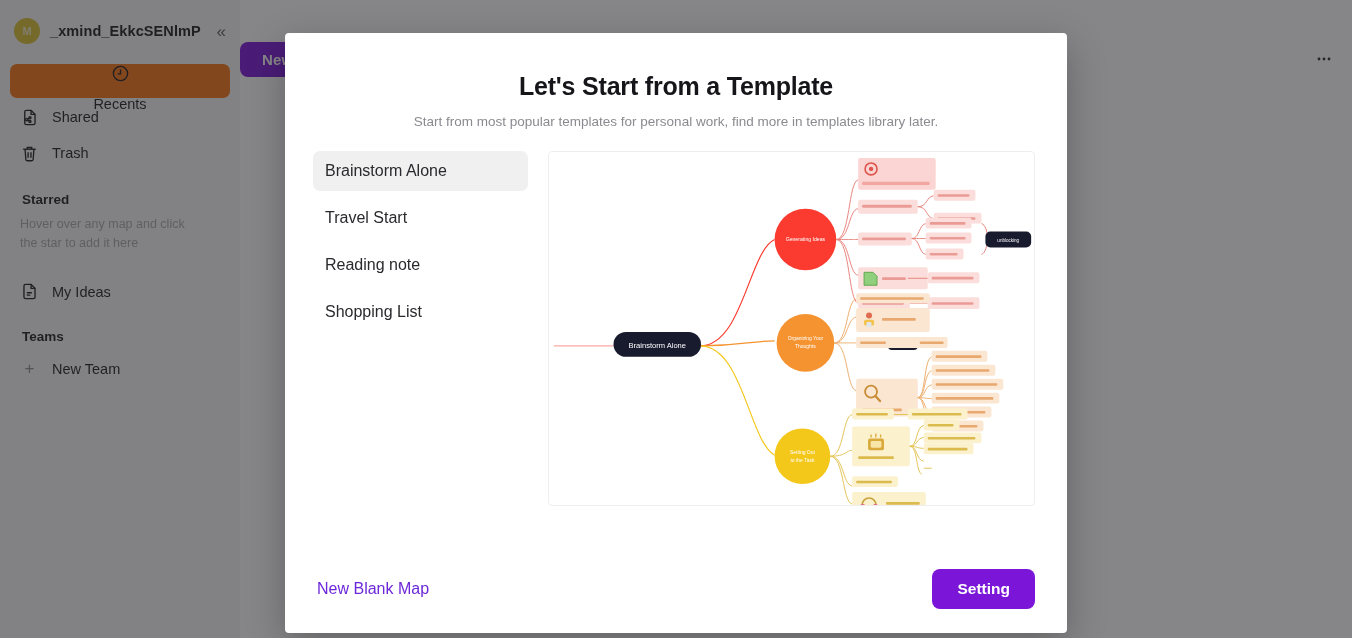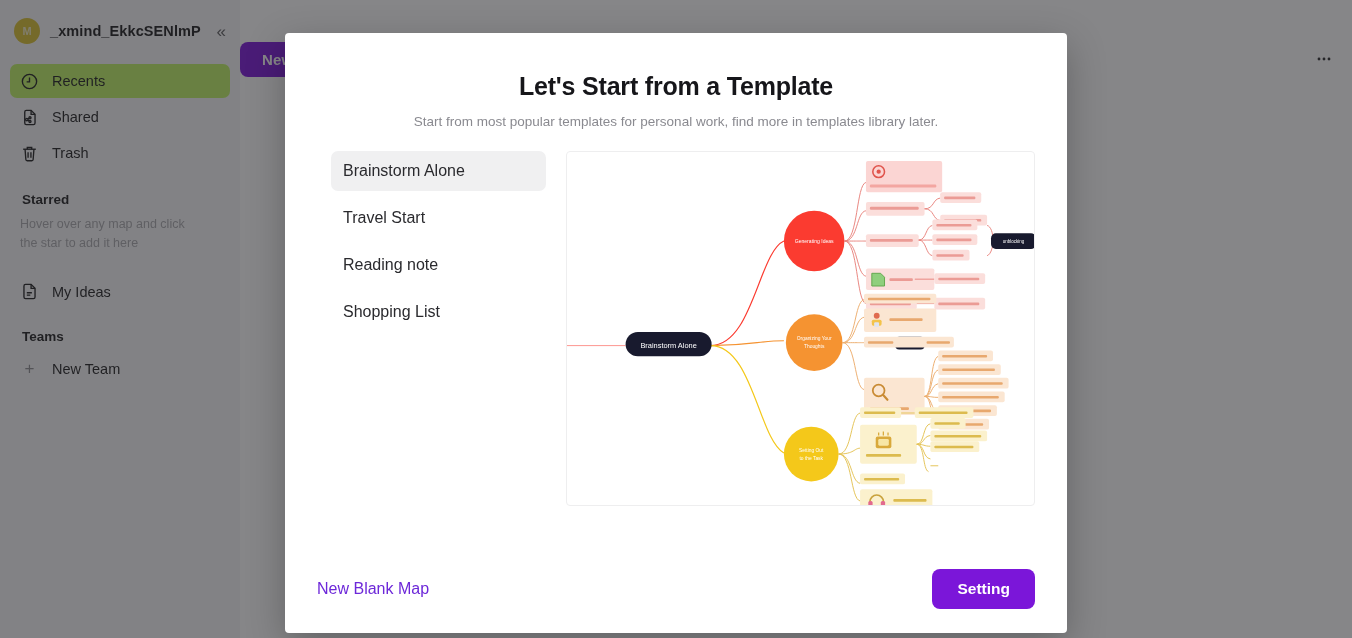--- a/index.html
+++ b/index.html
@@ -31,21 +31,21 @@
     font-size: 14.5px; color: #1c1c1e; font-weight: 600;
     letter-spacing: .1px; white-space: nowrap;
   }
   .collapse { margin-left: auto; color: #5c5c60; font-size: 17px; line-height: 1; cursor: pointer; }
 
   .nav-item {
     display: flex; align-items: center; gap: 13px;
     height: 34px; margin: 2px 10px; padding: 0 10px;
     border-radius: 7px; cursor: pointer;
   }
-  .nav-item.active { background: #bef264; }
+  .nav-item.active { background: #f97316; flex-direction: column; }
   .nav-item .label { font-size: 14.5px; color: #1d1d1f; }
   .nav-ico { width: 19px; height: 19px; flex: 0 0 auto; color:#1d1d1f; }
   .nav-ico svg { display:block; width:19px; height:19px; }
 
   .sec-title {
     font-size: 13.5px; font-weight: 700; color: #1d1d1f;
     padding: 0 22px; margin-top: 22px; margin-bottom: 8px;
   }
   .sec-hint {
     font-size: 12.5px; color: #a9a9ae; line-height: 1.5;
@@ -91,21 +91,21 @@
   .modal-title {
     text-align: center; font-size: 25px; font-weight: 700;
     color: #16161a; margin-top: 39px; letter-spacing: -.2px;
   }
   .modal-sub {
     text-align: center; font-size: 13.5px; color: #8a8a90;
     margin-top: 13px;
   }
   .modal-body {
     display: flex; gap: 20px;
-    padding: 22px 32px 0 46px;
+    padding: 22px 32px 0 28px;
   }
   .tpl-list { width: 215px; flex: 0 0 auto; padding-top: 0; }
   .tpl-item {
     height: 40px; display: flex; align-items: center;
     padding: 0 12px; border-radius: 7px; cursor: pointer;
     font-size: 16px; color: #2a2a2e; margin-bottom: 7px;
   }
   .tpl-item.active { background: #f0f0f1; }
 
   .preview {

